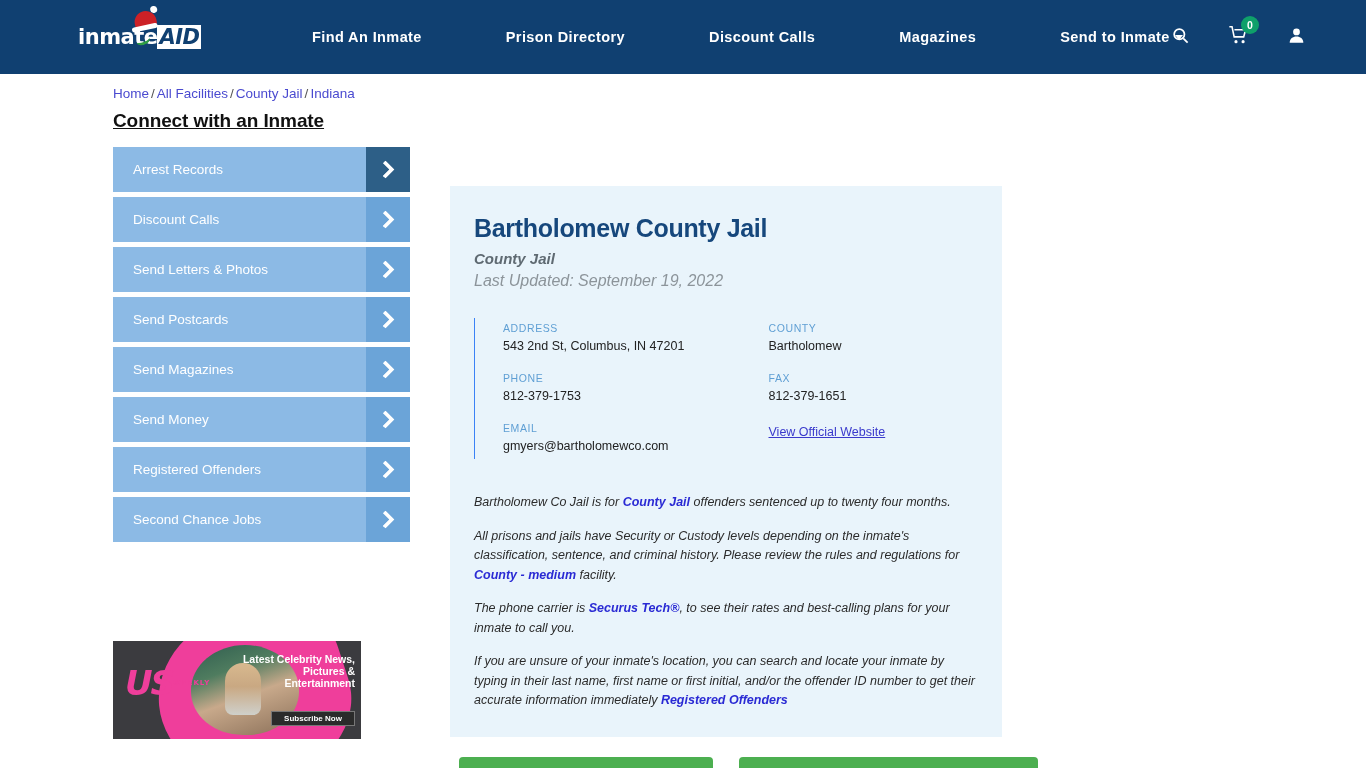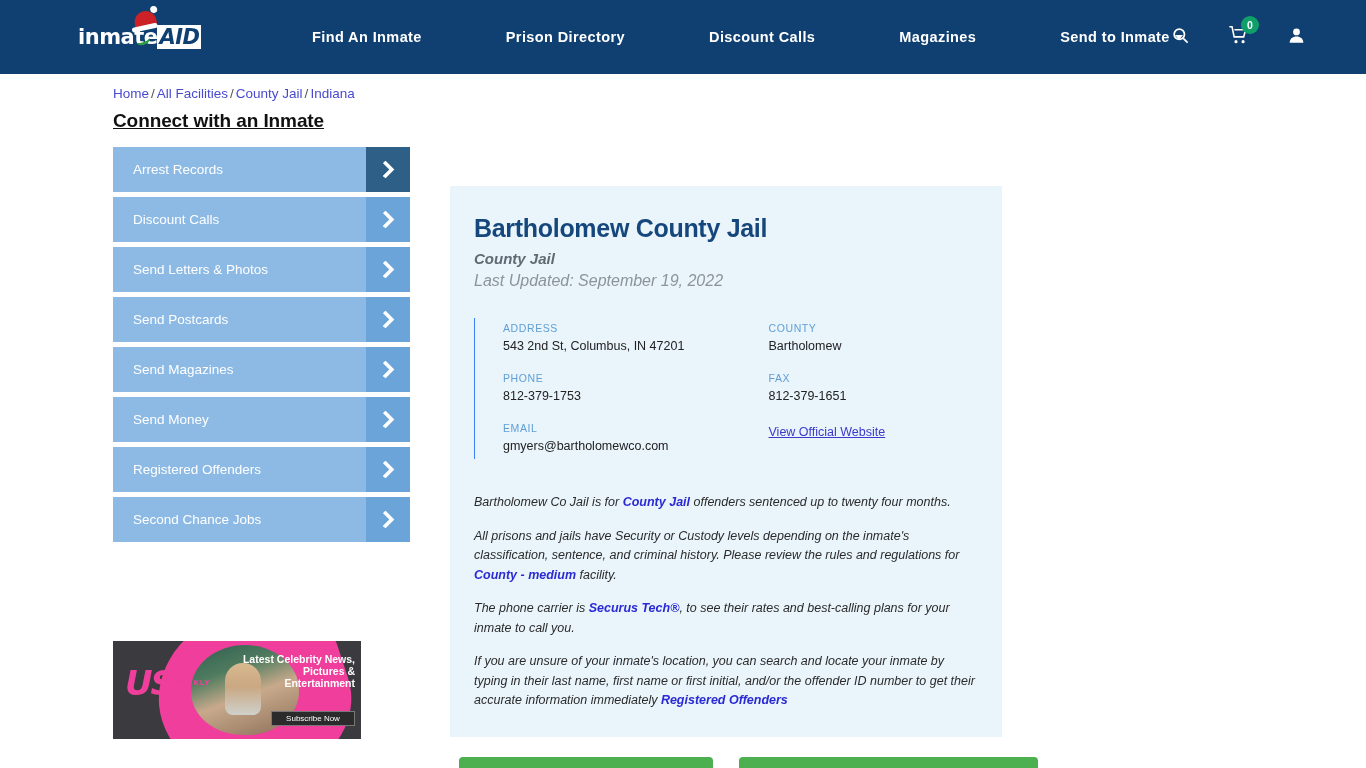--- a/index.html
+++ b/index.html
@@ -279,21 +279,21 @@
   .ad-btn {
     position: absolute;
     right: 6px;
     bottom: 13px;
     width: 84px;
     height: 15px;
     background: #2b2b2b;
     border: 1px solid #777;
     color: #ffffff;
     font-size: 8px;
-    font-weight: normal;
+    font-weight: bold;
     display: flex;
     align-items: center;
     justify-content: center;
     cursor: pointer;
     font-family: "Liberation Sans", sans-serif;
   }
 
   
   .main {
     position: absolute;

